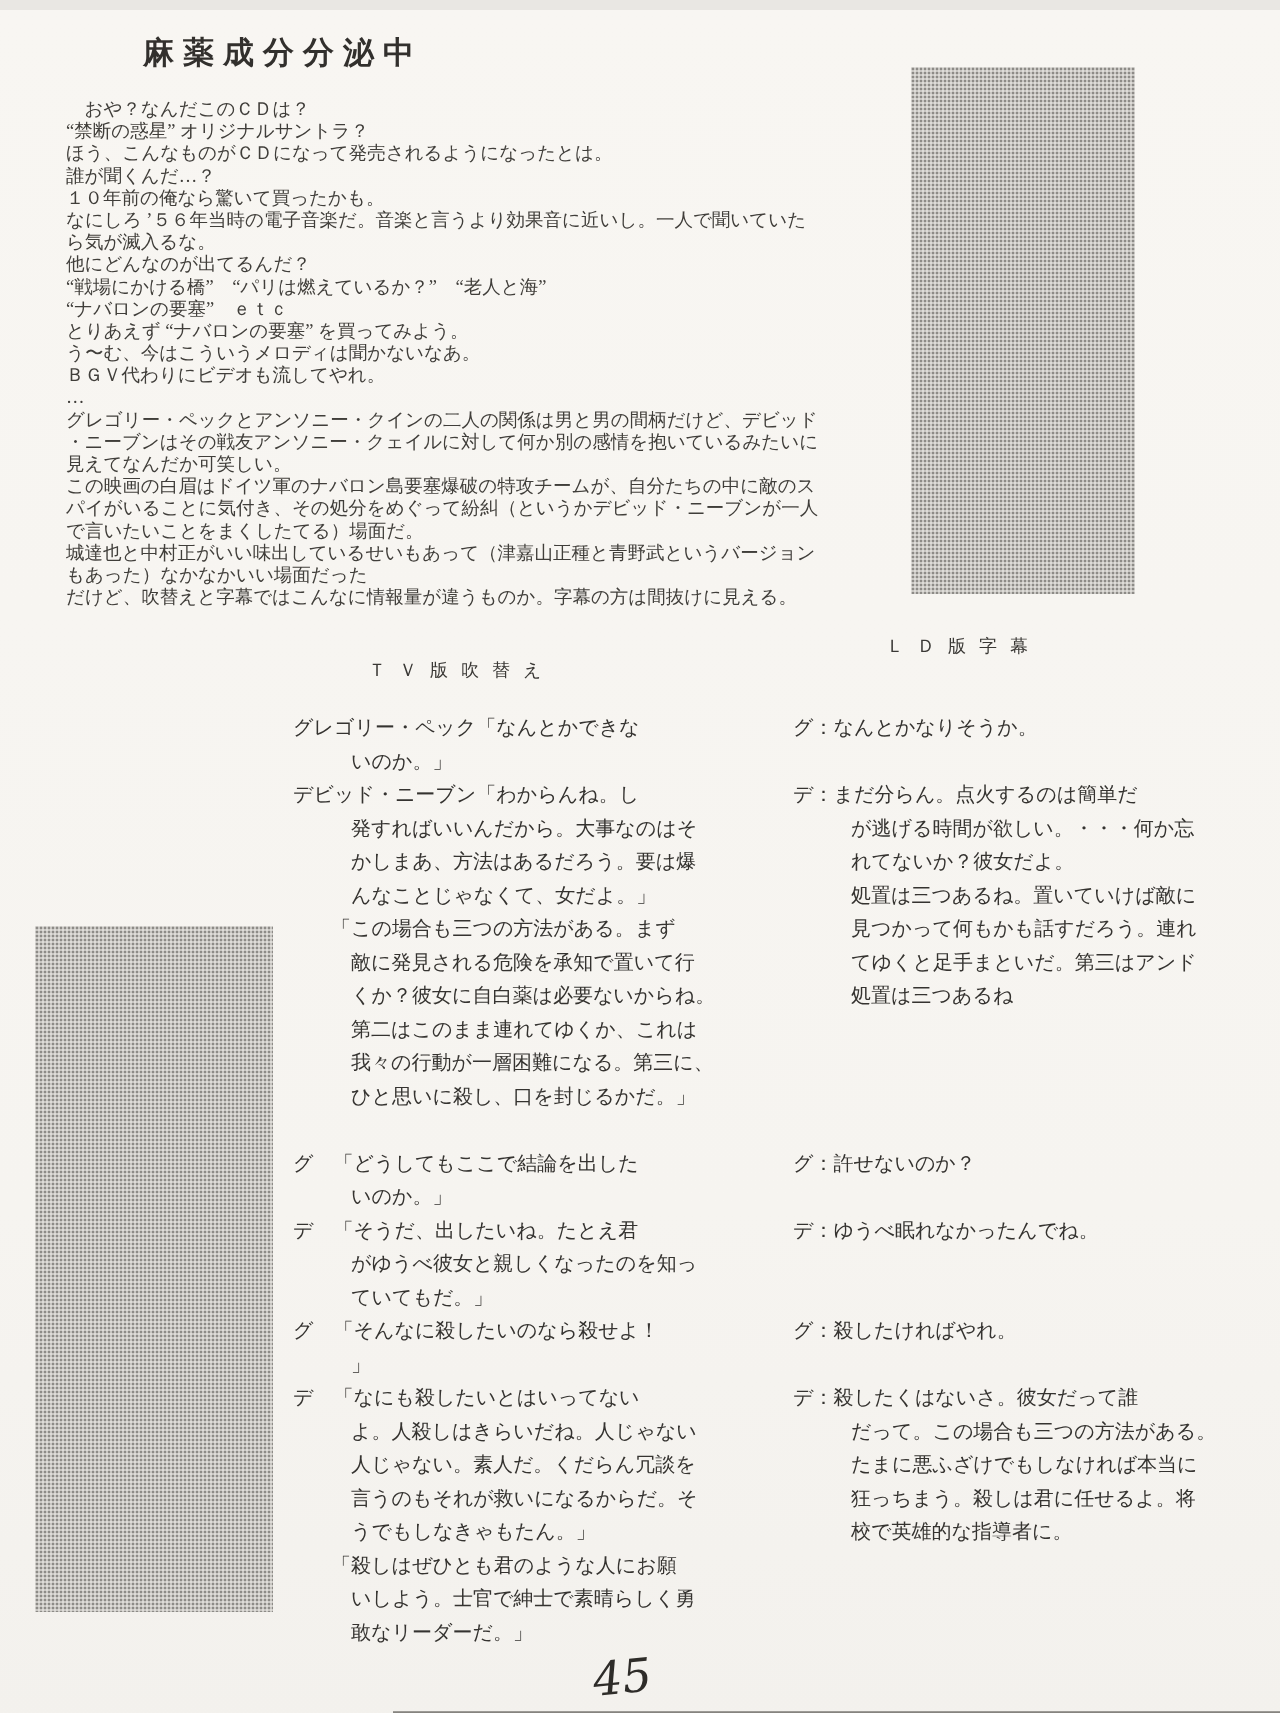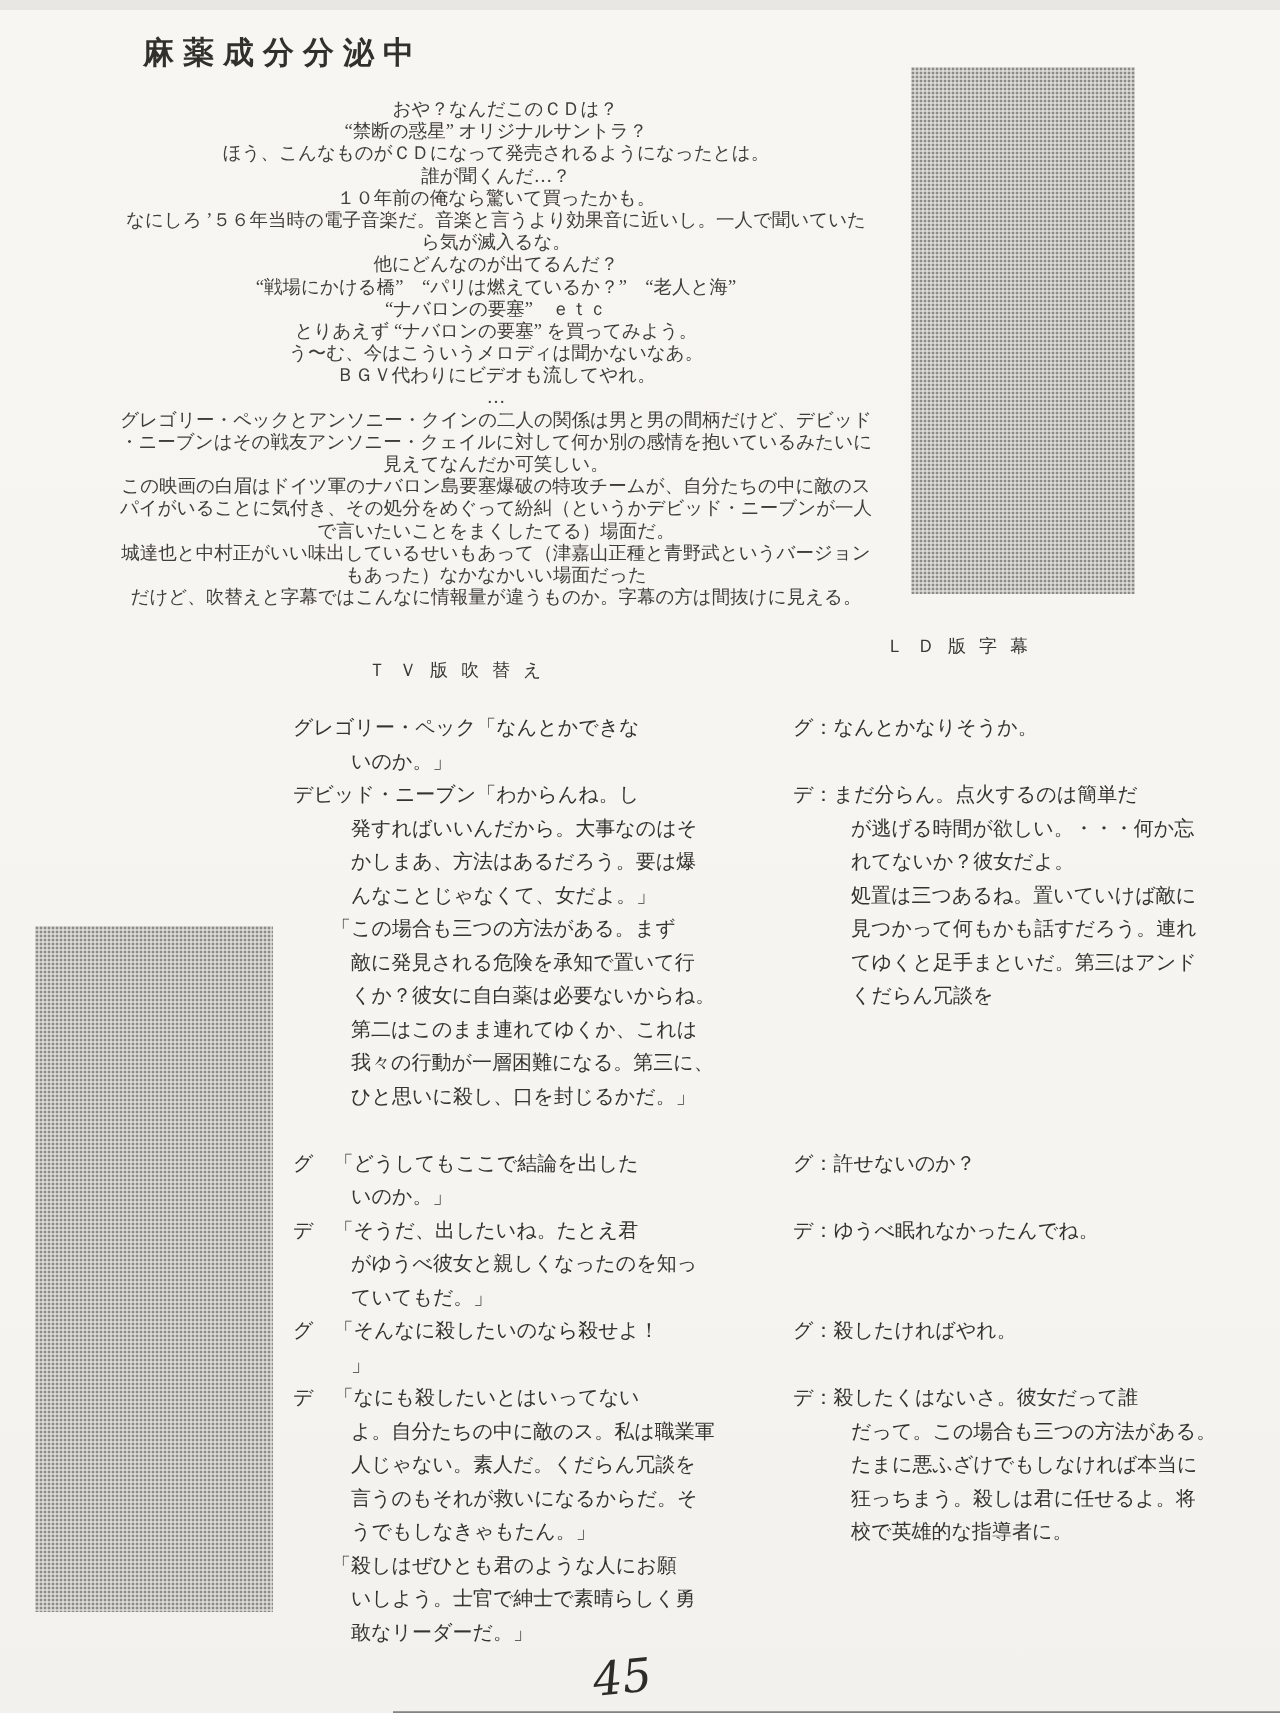--- a/index.html
+++ b/index.html
@@ -8,21 +8,21 @@
     background:linear-gradient(180deg,#f8f6f2 0%,#f6f4f0 70%,#f3f1ed 100%);
     font-family:"Liberation Serif","DejaVu Serif",serif;
     color:#3a3835;overflow:hidden;
   }
   .title{
     position:absolute;left:143px;top:22px;
     font-size:31px;font-weight:bold;letter-spacing:9px;color:#32302d;
     white-space:nowrap;
   }
   .intro{position:absolute;left:66px;top:88px;width:860px;font-size:18.5px;color:#403e3a;}
-  .intro .row{height:22.2px;line-height:22.2px;white-space:nowrap;text-align:center;}
+  .intro .row{height:22.2px;line-height:22.2px;white-space:nowrap;}
   .col-header{position:absolute;font-size:18px;letter-spacing:13px;color:#3a3835;white-space:nowrap;}
   #hdr-left{left:368px;top:648px;}
   #hdr-right{left:886px;top:624px;}
   .col{position:absolute;top:701px;font-size:20px;color:#353330;}
   #col-left{left:293px;width:420px;}
   #col-right{left:793px;width:430px;}
   .col .row{height:33.5px;line-height:33.5px;white-space:nowrap;}
   .row.ind-1{padding-left:38px;}
   .row.ind-2{padding-left:58px;}
   .halftone{
@@ -101,38 +101,38 @@
       <div class="row ind-2">ひと思いに殺し、口を封じるかだ。」</div>
       <div class="row ind-0">&nbsp;</div>
       <div class="row ind-0">グ　「どうしてもここで結論を出した</div>
       <div class="row ind-2">いのか。」</div>
       <div class="row ind-0">デ　「そうだ、出したいね。たとえ君</div>
       <div class="row ind-2">がゆうべ彼女と親しくなったのを知っ</div>
       <div class="row ind-2">ていてもだ。」</div>
       <div class="row ind-0">グ　「そんなに殺したいのなら殺せよ！</div>
       <div class="row ind-2">」</div>
       <div class="row ind-0">デ　「なにも殺したいとはいってない</div>
-      <div class="row ind-2">よ。自分たちの中に敵のス。私は職業軍</div>
+      <div class="row ind-2">よ。人殺しはきらいだね。人じゃない</div>
       <div class="row ind-2">人じゃない。素人だ。くだらん冗談を</div>
       <div class="row ind-2">言うのもそれが救いになるからだ。そ</div>
       <div class="row ind-2">うでもしなきゃもたん。」</div>
       <div class="row ind-1">「殺しはぜひとも君のような人にお願</div>
       <div class="row ind-2">いしよう。士官で紳士で素晴らしく勇</div>
       <div class="row ind-2">敢なリーダーだ。」</div>
     </div>
   <div class="col" id="col-right">
       <div class="row ind-0">グ：なんとかなりそうか。</div>
       <div class="row ind-0">&nbsp;</div>
       <div class="row ind-0">デ：まだ分らん。点火するのは簡単だ</div>
       <div class="row ind-2">が逃げる時間が欲しい。・・・何か忘</div>
       <div class="row ind-2">れてないか？彼女だよ。</div>
       <div class="row ind-2">処置は三つあるね。置いていけば敵に</div>
       <div class="row ind-2">見つかって何もかも話すだろう。連れ</div>
       <div class="row ind-2">てゆくと足手まといだ。第三はアンド</div>
-      <div class="row ind-2">くだらん冗談を</div>
+      <div class="row ind-2">処置は三つあるね</div>
       <div class="row ind-0">&nbsp;</div>
       <div class="row ind-0">&nbsp;</div>
       <div class="row ind-0">&nbsp;</div>
       <div class="row ind-0">&nbsp;</div>
       <div class="row ind-0">グ：許せないのか？</div>
       <div class="row ind-0">&nbsp;</div>
       <div class="row ind-0">デ：ゆうべ眠れなかったんでね。</div>
       <div class="row ind-0">&nbsp;</div>
       <div class="row ind-0">&nbsp;</div>
       <div class="row ind-0">グ：殺したければやれ。</div>

